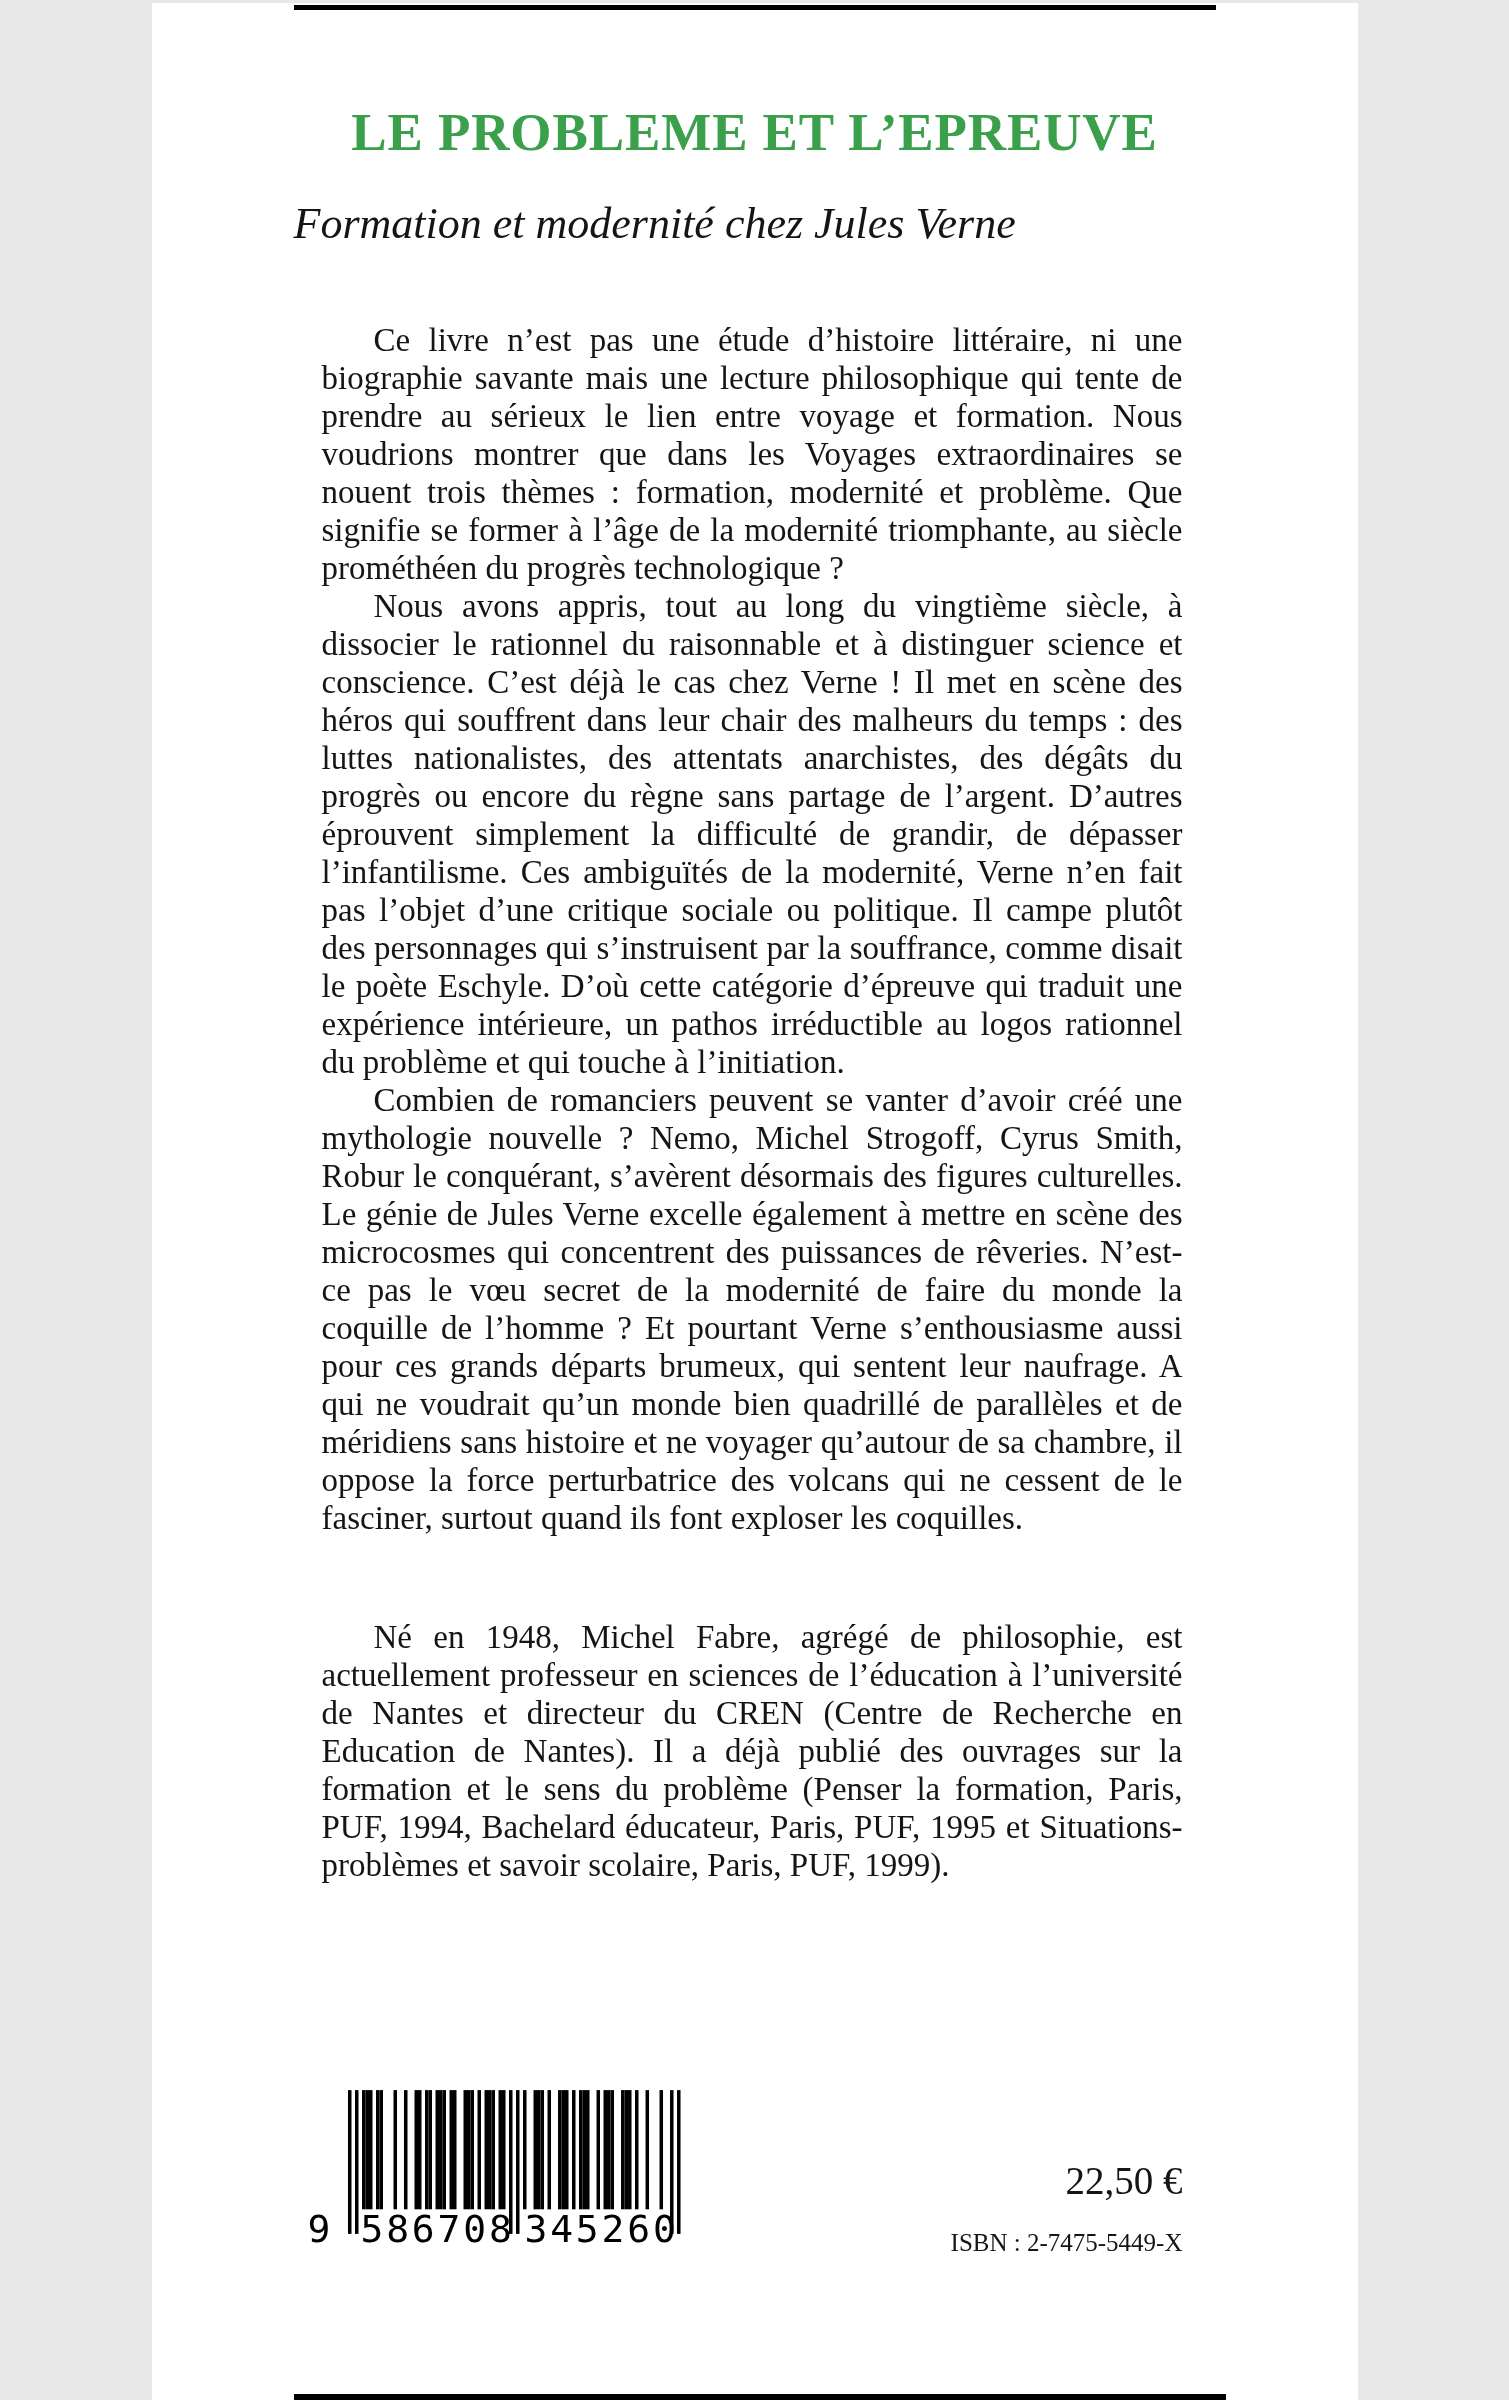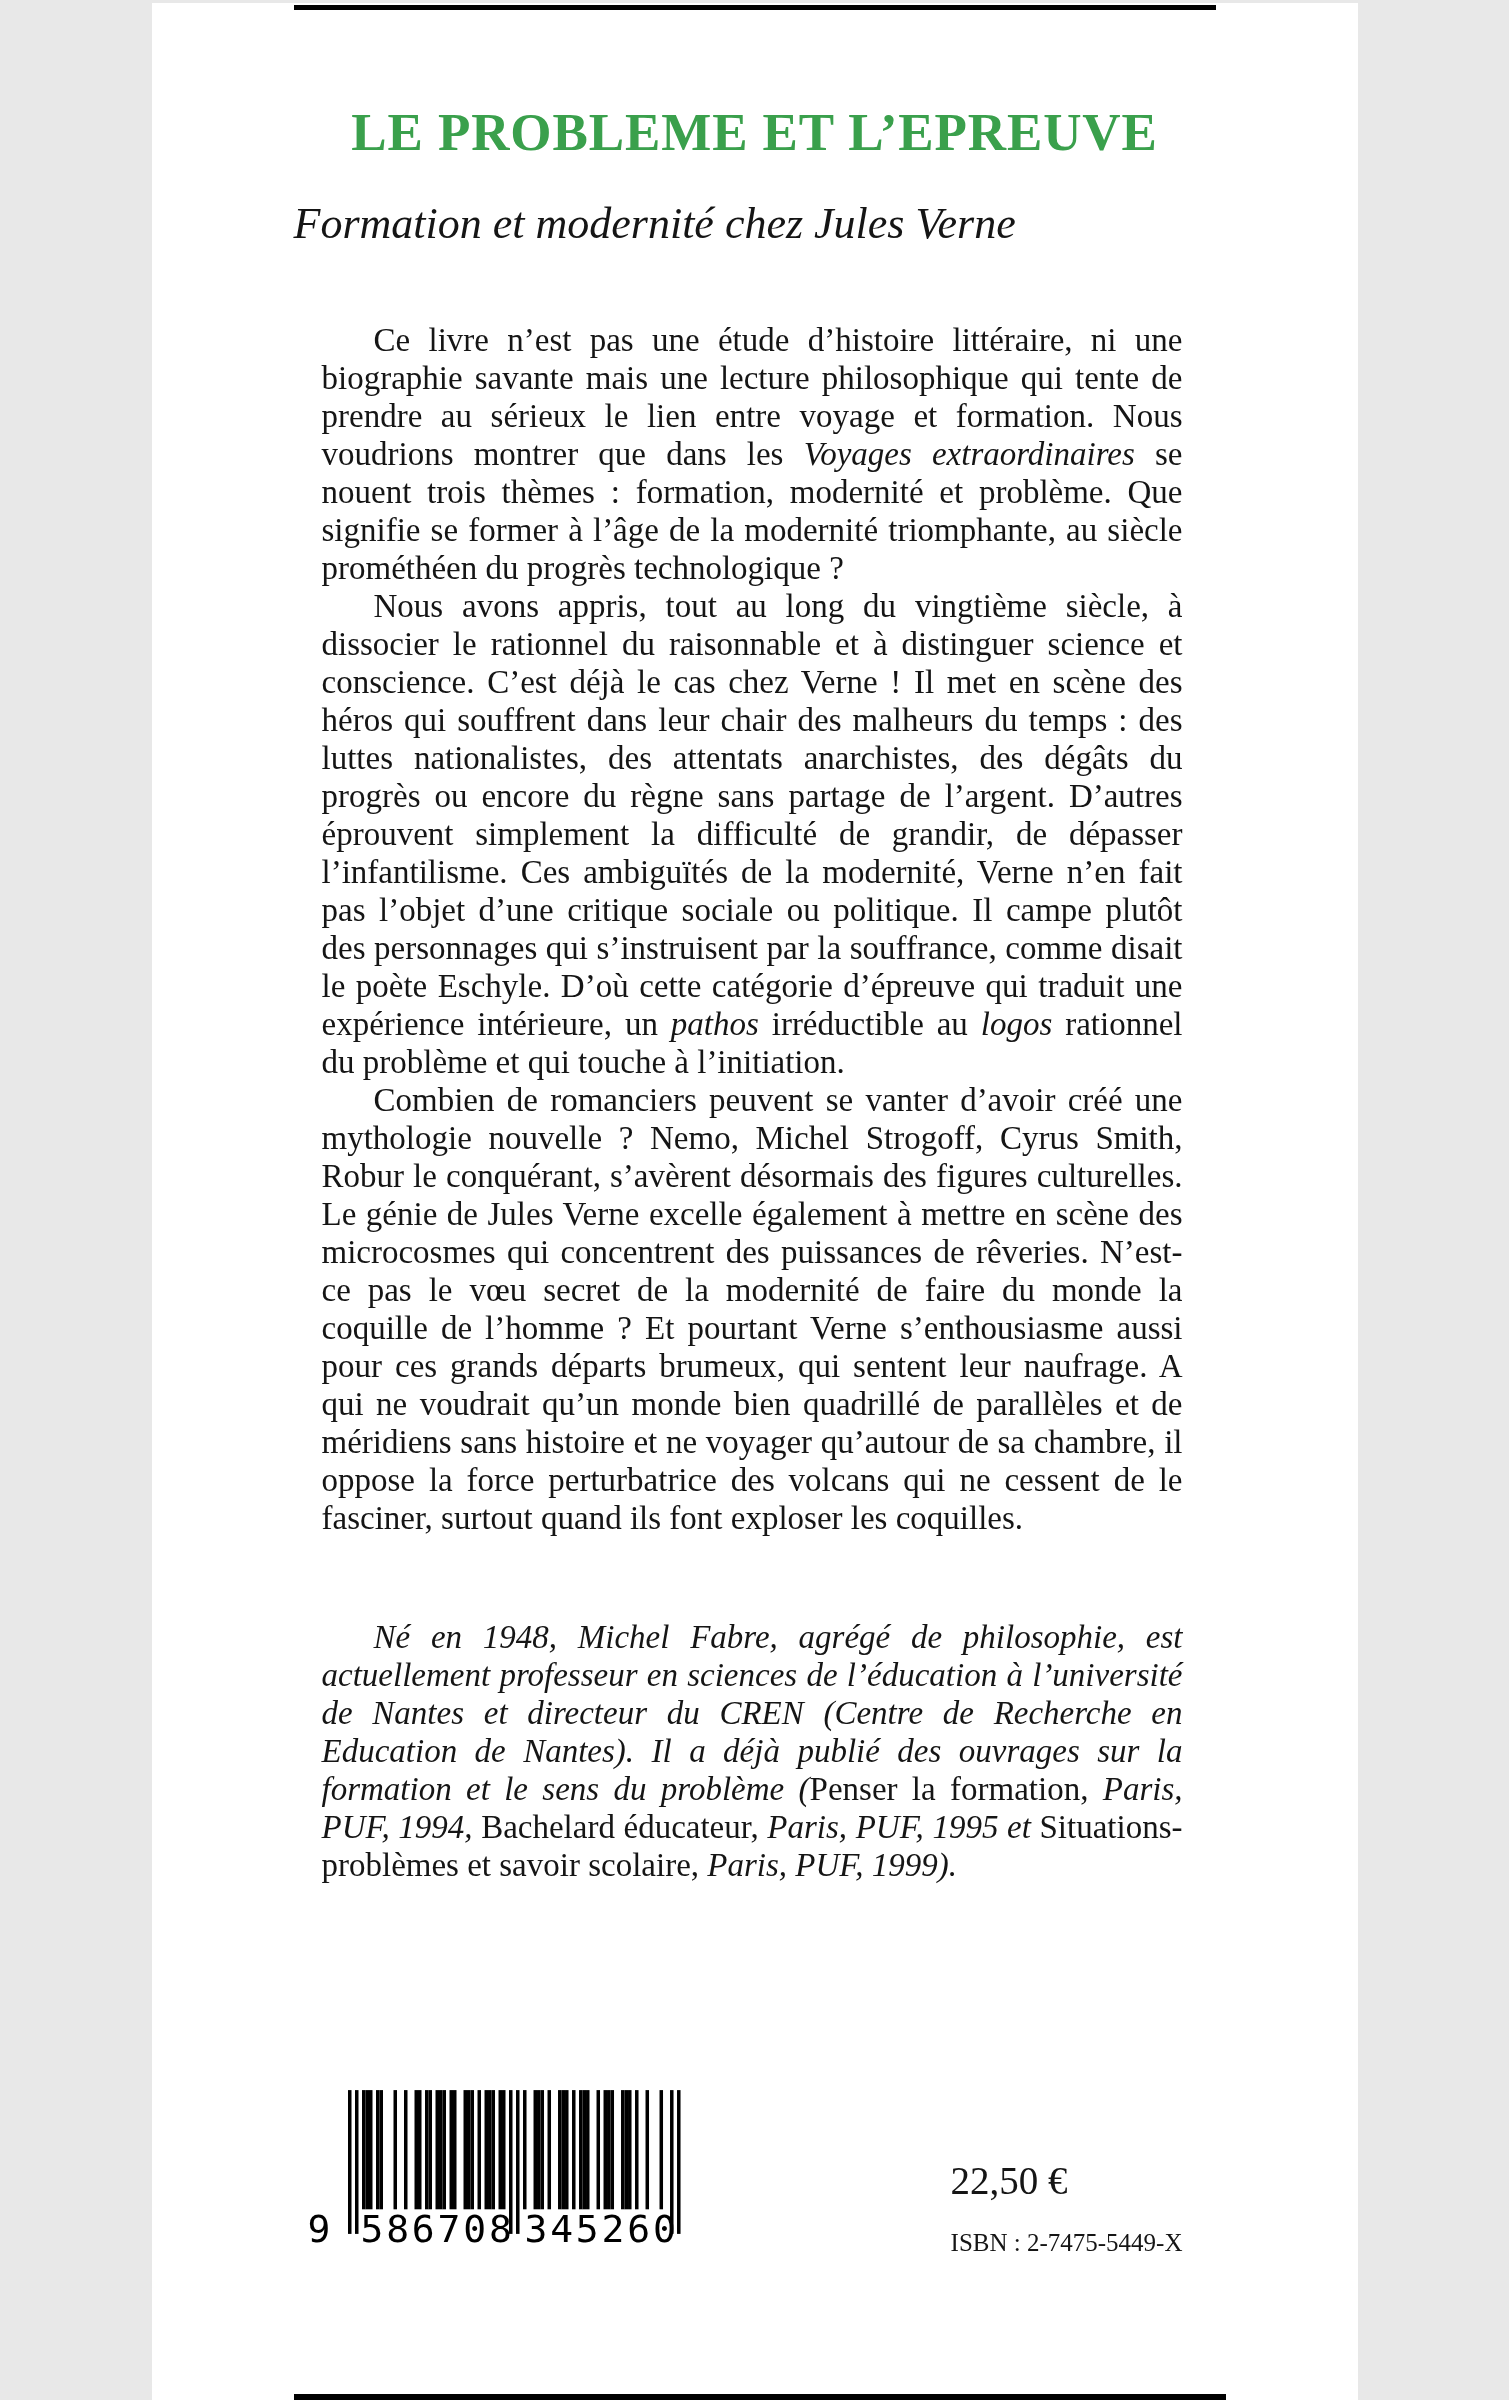--- a/index.html
+++ b/index.html
@@ -32,21 +32,21 @@
     font-weight:normal;
   }
   .content{
     margin:72px 175px 0 170px;
     font-size:33px;
     line-height:38px;
     text-align:justify;
   }
   .content p{margin:0;text-indent:52px;}
   .bio{margin-top:81px;}
-  .seg-italic{font-style:italic;}
+  .seg-italic{}
   .seg-normal{font-style:normal;}
 
   .barcode-wrap{
     position:absolute;
     left:156px;top:2087px;
     width:379px;height:170px;
   }
   .barcode-svg{position:absolute;left:40px;top:0;}
   .barcode-digits{
     position:absolute;top:117px;left:0;width:379px;height:47px;
@@ -54,20 +54,21 @@
     font-size:38px;line-height:44px;color:#000;
   }
   .bd{position:absolute;top:0;}
   .bd-first{left:0;}
   .bd-left{left:53px;width:144px;text-align:center;letter-spacing:2.8px;}
   .bd-right{left:217px;width:144px;text-align:center;letter-spacing:2.8px;}
 
   .pricing{
     position:absolute;
     right:175px;top:2156px;
+    text-align:right;
   }
   .price{font-size:39px;line-height:44px;}
   .isbn{font-size:25px;line-height:38px;margin-top:21px;}
 </style>
 </head>
 <body>
 
 <div class="page">
 
   <div class="edge edge-top"></div>

